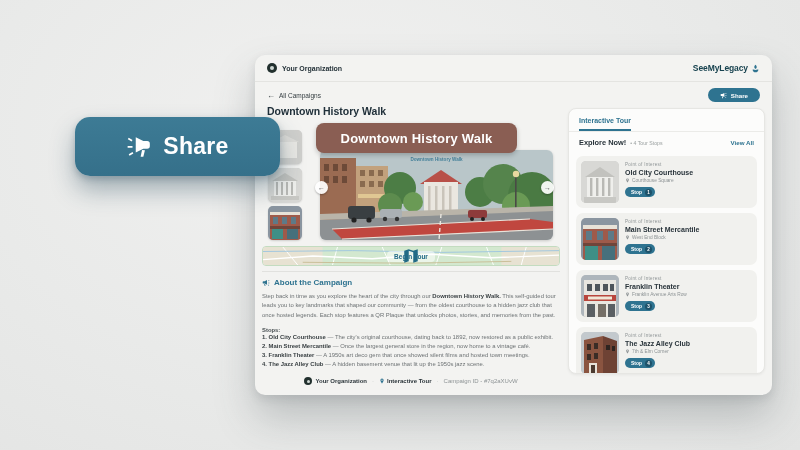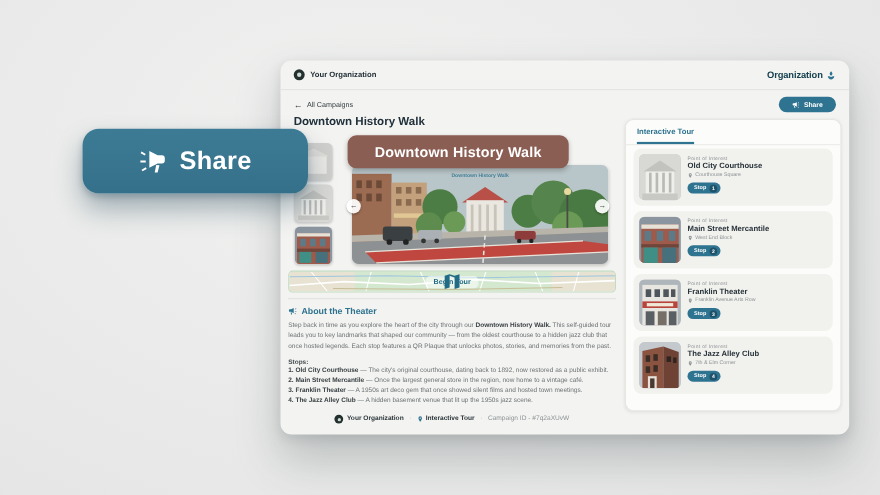--- a/index.html
+++ b/index.html
@@ -139,21 +139,21 @@
 <div class="window">
 
   <div class="topbar">
     <div class="org">
       <span class="org-logo">
           <i></i>
         </span>
       <span class="org-name">Your Organization</span>
     </div>
     <div class="brand">
-      <span>Organization</span>
+      <span>SeeMyLegacy</span>
       <svg class="ico" width="9" height="9" viewBox="0 0 24 24" fill="#2e7390">
         <path d="M12 2c-4 4-5 8 0 11 5-3 4-7 0-11z"></path>
         <path d="M4 15c2-1 5-1 8 1 3-2 6-2 8-1-1 4-4 7-8 7s-7-3-8-7z"></path>
       </svg>
     </div>
   </div>
 
   <div class="navrow">
     <div class="back">
       <span class="arr">←</span>
@@ -287,21 +287,21 @@
     </div>
   </div>
 
   <div class="about">
     <div class="about-head">
       <svg class="ico" width="8" height="8" viewBox="0 0 24 24" fill="#2e7390">
         <path d="M15 3v14l-7-3.5H4.5A2.5 2.5 0 0 1 2 11V9a2.5 2.5 0 0 1 2.5-2.5H8L15 3z"></path>
         <path d="M6.5 15 8 21h2.5L9.2 14.8z"></path>
         <path d="M18 5.5l3.5-2 .8 1.4-3.5 2zM18 11h4.5v1.6H18zM18 16.7l3.5 2-.8 1.4-3.5-2z"></path>
       </svg>
-      <span>About the Theater</span>
+      <span>About the Campaign</span>
     </div>
     <div class="about-body"><span>Step back in time as you explore the heart of the city through our </span><b>Downtown History Walk.</b><span> This self-guided tour leads you to key landmarks that shaped our community — from the oldest courthouse to a hidden jazz club that once hosted legends. Each stop features a QR Plaque that unlocks photos, stories, and memories from the past.</span></div>
     <div class="stops-label">Stops:</div>
     <div class="stop-line"><b><span>1.</span> <span>Old City Courthouse</span></b><span> — The city's original courthouse, dating back to 1892, now restored as a public exhibit.</span></div>
     <div class="stop-line"><b><span>2.</span> <span>Main Street Mercantile</span></b><span> — Once the largest general store in the region, now home to a vintage café.</span></div>
     <div class="stop-line"><b><span>3.</span> <span>Franklin Theater</span></b><span> — A 1950s art deco gem that once showed silent films and hosted town meetings.</span></div>
     <div class="stop-line"><b><span>4.</span> <span>The Jazz Alley Club</span></b><span> — A hidden basement venue that lit up the 1950s jazz scene.</span></div>
   </div>
 
 
@@ -320,20 +320,25 @@
       <span>Interactive Tour</span>
     </span>
     <span class="sep">·</span>
     <span class="fid">Campaign ID - #7q2aXUvW</span>
   </div>
 
   <div class="sidebar">
     <div class="sb-tabs">
       <span class="sb-tab">Interactive Tour</span>
     </div>
+    <div class="sb-explore">
+      <span class="ex">Explore Now!</span>
+      <span class="meta">• 4 Tour Stops</span>
+      <span class="viewall">View All</span>
+    </div>
     <div class="sb-cards">
 
       <div class="poi-card">
         <div class="poi-img">
           <svg viewBox="0 0 38 42">
             <rect width="38" height="42" fill="#d8d8d5"></rect>
             <polygon points="4,16 34,16 19,6" fill="#c2c2be"></polygon>
             <rect x="6" y="16" width="26" height="20" fill="#efefec"></rect>
             <rect x="9" y="17" width="2.4" height="18" fill="#b9b9b5"></rect>
               <rect x="15" y="17" width="2.4" height="18" fill="#b9b9b5"></rect>

